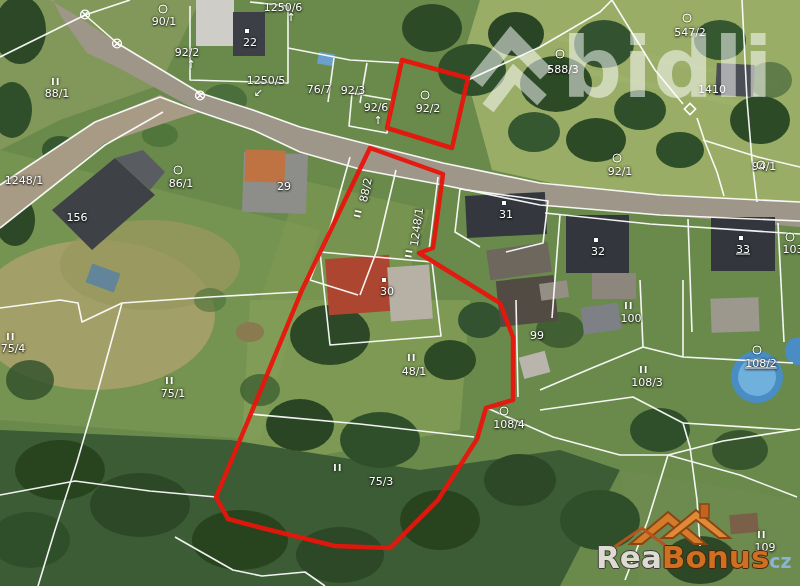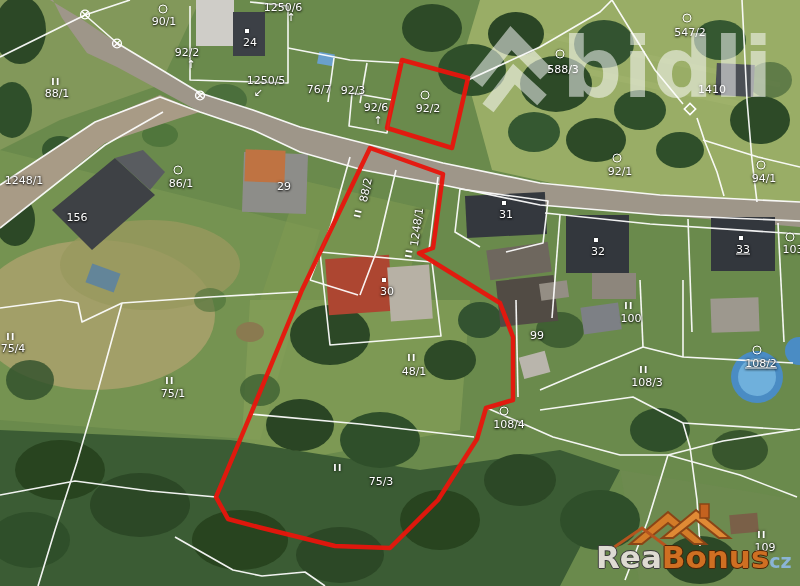--- a/index.html
+++ b/index.html
@@ -189,36 +189,36 @@
       <div class="plabel" style="left: 353px; top: 90px;">92/3</div>
       <div class="plabel" style="left: 376px; top: 107px;">92/6</div>
       <div class="psym sym-arrow" style="left: 378px; top: 120px;">↑</div>
       <div class="plabel" style="left: 428px; top: 108px;">92/2</div>
       <div class="psym sym-circle" style="left: 425px; top: 95px;"></div>
       <div class="plabel" style="left: 563px; top: 69px;">588/3</div>
       <div class="psym sym-circle" style="left: 560px; top: 54px;"></div>
       <div class="plabel" style="left: 690px; top: 32px;">547/2</div>
       <div class="psym sym-circle" style="left: 687px; top: 18px;"></div>
       <div class="plabel" style="left: 712px; top: 89px;">1410</div>
-      <div class="plabel" style="left: 250px; top: 42px;">24</div>
+      <div class="plabel" style="left: 250px; top: 42px;">22</div>
       <div class="psym sym-dot" style="left: 247px; top: 31px;"></div>
       <div class="plabel" style="left: 284px; top: 186px;">29</div>
       <div class="plabel" style="left: 181px; top: 183px;">86/1</div>
       <div class="psym sym-circle" style="left: 178px; top: 170px;"></div>
       <div class="plabel" style="left: 77px; top: 217px;">156</div>
       <div class="plabel" style="left: 24px; top: 180px;">1248/1</div>
       <div class="plabel" style="left: 366px; top: 190px; transform: translate(-50%, -50%) rotate(-78deg);">88/2</div>
       <div class="psym sym-ii" style="left: 358px; top: 213px; transform: translate(-50%, -50%) rotate(-78deg);">II</div>
       <div class="plabel" style="left: 417px; top: 227px; transform: translate(-50%, -50%) rotate(-82deg);">1248/1</div>
       <div class="psym sym-ii" style="left: 409px; top: 253px; transform: translate(-50%, -50%) rotate(-82deg);">II</div>
       <div class="plabel" style="left: 506px; top: 214px;">31</div>
       <div class="psym sym-dot" style="left: 504px; top: 203px;"></div>
       <div class="plabel" style="left: 620px; top: 171px;">92/1</div>
       <div class="psym sym-circle" style="left: 617px; top: 158px;"></div>
-      <div class="plabel" style="left: 764px; top: 178px;">94/1</div>
+      <div class="plabel" style="left: 764px; top: 166px;">94/1</div>
       <div class="psym sym-circle" style="left: 761px; top: 165px;"></div>
       <div class="plabel" style="left: 598px; top: 251px;">32</div>
       <div class="psym sym-dot" style="left: 596px; top: 240px;"></div>
       <div class="plabel" style="left: 743px; top: 249px; text-decoration: underline;">33</div>
       <div class="psym sym-dot" style="left: 741px; top: 238px;"></div>
       <div class="plabel" style="left: 793px; top: 249px;">103</div>
       <div class="psym sym-circle" style="left: 790px; top: 237px;"></div>
       <div class="plabel" style="left: 631px; top: 318px;">100</div>
       <div class="psym sym-ii" style="left: 629px; top: 306px;">II</div>
       <div class="plabel" style="left: 537px; top: 335px;">99</div>

